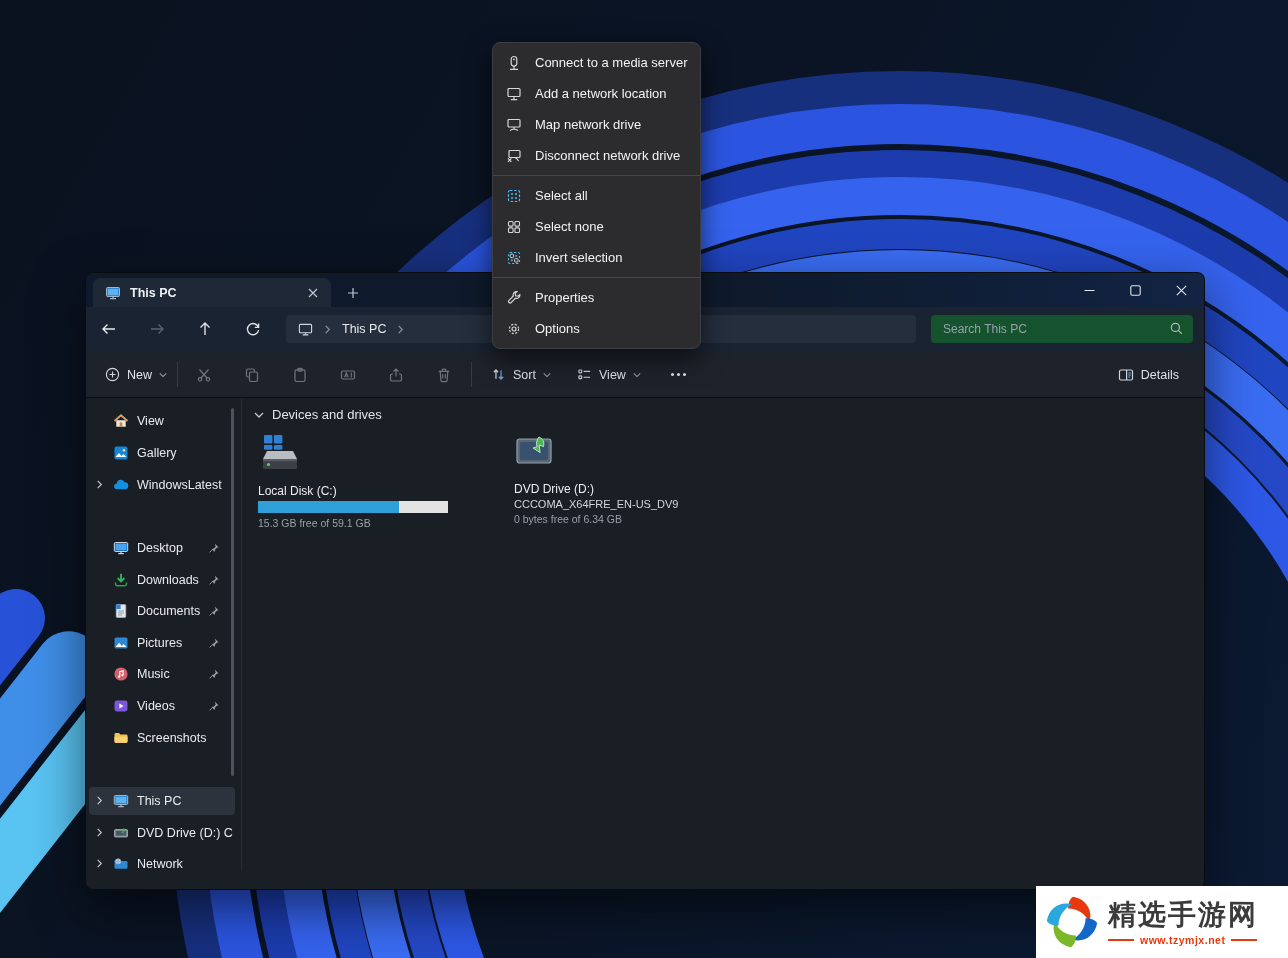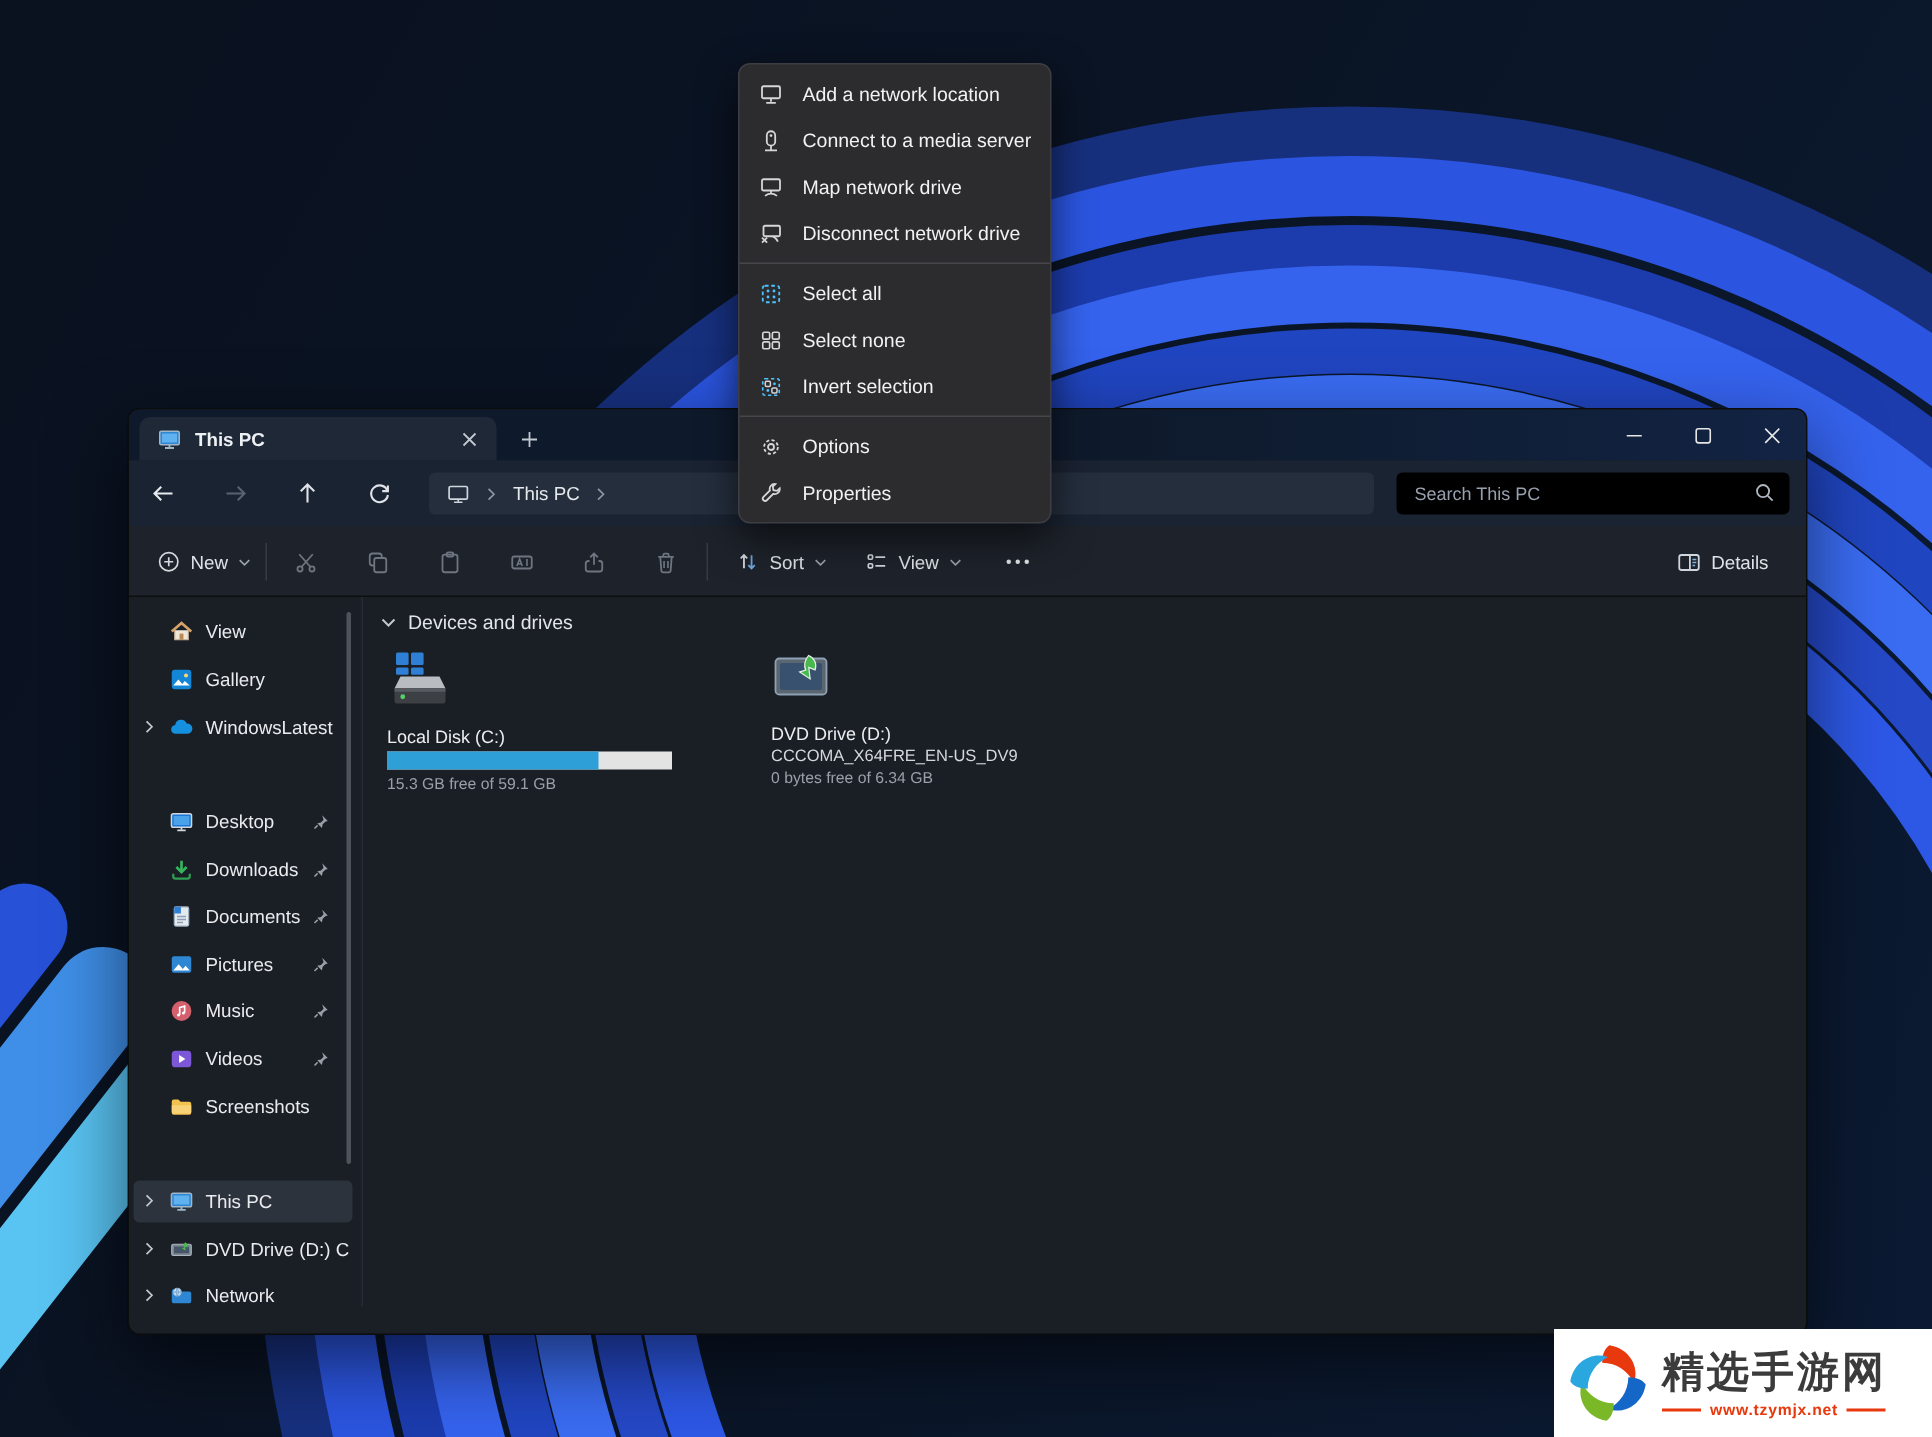--- a/index.html
+++ b/index.html
@@ -23,21 +23,21 @@
   .tab-close{width:20px;height:20px;display:flex;align-items:center;justify-content:center;border-radius:4px;}
   .newtab{position:absolute;left:252px;top:5px;width:30px;height:29px;display:flex;align-items:center;justify-content:center;}
   .winctl{position:absolute;right:0;top:0;height:34px;display:flex;}
   .winctl>div{width:46px;height:34px;display:flex;align-items:center;justify-content:center;}
 
   .navbar{position:absolute;left:0;top:34px;right:0;height:44px;background:#1a2332;}
   .navbtn{position:absolute;top:8px;width:28px;height:28px;display:flex;align-items:center;justify-content:center;border-radius:4px;}
   .addrbox{position:absolute;left:200px;top:8px;width:630px;height:28px;background:#242e3d;border-radius:4px;
     display:flex;align-items:center;gap:10px;padding:0 12px;box-sizing:border-box;}
   .crumb{font-size:12.5px;color:#e6e9ec;}
-  .searchbox{position:absolute;left:845px;top:8px;width:262px;height:28px;background:#000000;border-radius:4px;}
+  .searchbox{position:absolute;left:845px;top:8px;width:262px;height:28px;background:#14532d;border-radius:4px;}
   .searchbox input{position:absolute;left:0;top:0;width:100%;height:100%;background:transparent;border:none;outline:none;
     color:#e6e9ec;font-size:12px;font-family:"Liberation Sans",sans-serif;padding:0 32px 0 12px;box-sizing:border-box;}
   .searchbox input::placeholder{color:#97a0ad;}
   .search-mag{position:absolute;right:9px;top:6px;}
 
   .toolbar{position:absolute;left:0;top:78px;right:0;height:47px;background:#1e232b;border-bottom:1px solid #0c0e11;box-sizing:border-box;}
   .tbtn{position:absolute;top:9px;height:29px;display:flex;align-items:center;gap:7px;padding:0 9px;border-radius:4px;color:#dfe3e8;font-size:12.5px;}
   .ticon{position:absolute;top:9px;width:28px;height:29px;display:flex;align-items:center;justify-content:center;border-radius:4px;}
   .tsep{position:absolute;top:11px;width:1px;height:25px;background:#353b44;}
   .dots{display:flex;gap:3px;align-items:center;}
@@ -535,32 +535,32 @@
           </div>
         </div>
       </div>
     </div>
 
   </div>
 
   <div class="menu">
     <div class="mi">
       <svg width="16" height="16" viewBox="0 0 16 16">
-        <rect x="2" y="2.5" width="12" height="8" rx="1" fill="none" stroke="#d6d6d8" stroke-width="1.2"></rect>
-        <path d="M8 10.5v2.4M4.8 13.6h6.4" stroke="#d6d6d8" stroke-width="1.2" fill="none"></path>
-      </svg>
-      <span class="mlbl">Add a network location</span>
-    </div>
-    <div class="mi">
-      <svg width="16" height="16" viewBox="0 0 16 16">
         <rect x="5.2" y="1.5" width="5.6" height="9.6" rx="2.8" fill="none" stroke="#d6d6d8" stroke-width="1.2"></rect>
         <circle cx="8" cy="4.4" r="0.9" fill="#d6d6d8"></circle>
         <path d="M8 11.1v3M4 14.3h8" stroke="#d6d6d8" stroke-width="1.2" fill="none"></path>
       </svg>
       <span class="mlbl">Connect to a media server</span>
+    </div>
+    <div class="mi">
+      <svg width="16" height="16" viewBox="0 0 16 16">
+        <rect x="2" y="2.5" width="12" height="8" rx="1" fill="none" stroke="#d6d6d8" stroke-width="1.2"></rect>
+        <path d="M8 10.5v2.4M4.8 13.6h6.4" stroke="#d6d6d8" stroke-width="1.2" fill="none"></path>
+      </svg>
+      <span class="mlbl">Add a network location</span>
     </div>
     <div class="mi">
       <svg width="16" height="16" viewBox="0 0 16 16">
         <rect x="2" y="2.5" width="12" height="7.5" rx="1" fill="none" stroke="#d6d6d8" stroke-width="1.2"></rect>
         <path d="M4 13.6c2.4-1.8 5.6-1.8 8 0M8 10v1.8" stroke="#d6d6d8" stroke-width="1.2" fill="none"></path>
       </svg>
       <span class="mlbl">Map network drive</span>
     </div>
     <div class="mi">
       <svg width="16" height="16" viewBox="0 0 16 16">
@@ -600,30 +600,30 @@
         <rect x="4.2" y="4.2" width="3.4" height="3.4" rx="0.8" fill="none" stroke="#d6d6d8" stroke-width="1"></rect>
         <rect x="8.6" y="8.6" width="3.4" height="3.4" rx="0.8" fill="none" stroke="#d6d6d8" stroke-width="1"></rect>
         <circle cx="10.3" cy="5.9" r="0.95" fill="#4cc2ff"></circle>
         <circle cx="5.9" cy="10.3" r="0.95" fill="#4cc2ff"></circle>
       </svg>
       <span class="mlbl">Invert selection</span>
     </div>
     <div class="msep"></div>
     <div class="mi">
       <svg width="16" height="16" viewBox="0 0 16 16">
+        <path d="M13.8 4.6a3.3 3.3 0 0 1-4.3 3.6l-4.3 4.3a1.55 1.55 0 0 1-2.2-2.2l4.3-4.3a3.3 3.3 0 0 1 3.6-4.3L9.2 3.4l.4 2.4 2.4.4z" fill="none" stroke="#d6d6d8" stroke-width="1.2"></path>
+      </svg>
+      <span class="mlbl">Properties</span>
+    </div>
+    <div class="mi">
+      <svg width="16" height="16" viewBox="0 0 16 16">
         <circle cx="8" cy="8" r="2" fill="none" stroke="#d6d6d8" stroke-width="1.2"></circle>
         <circle cx="8" cy="8" r="4.6" fill="none" stroke="#d6d6d8" stroke-width="1.2" stroke-dasharray="2.1 1.55"></circle>
       </svg>
       <span class="mlbl">Options</span>
-    </div>
-    <div class="mi">
-      <svg width="16" height="16" viewBox="0 0 16 16">
-        <path d="M13.8 4.6a3.3 3.3 0 0 1-4.3 3.6l-4.3 4.3a1.55 1.55 0 0 1-2.2-2.2l4.3-4.3a3.3 3.3 0 0 1 3.6-4.3L9.2 3.4l.4 2.4 2.4.4z" fill="none" stroke="#d6d6d8" stroke-width="1.2"></path>
-      </svg>
-      <span class="mlbl">Properties</span>
     </div>
   </div>
 
   <div class="wm">
     <svg width="58" height="58" viewBox="0 0 60 60" style="position:absolute;left:7px;top:7px;">
       <g>
         <path d="M31 4 C44 6 52 18 48 30 C44 22 36 16 26 16 C26 10 28 6 31 4 Z" fill="#e8380d"></path>
         <path d="M31 4 C44 6 52 18 48 30 C44 22 36 16 26 16 C26 10 28 6 31 4 Z" fill="#1467c6" transform="rotate(90 30 30)"></path>
         <path d="M31 4 C44 6 52 18 48 30 C44 22 36 16 26 16 C26 10 28 6 31 4 Z" fill="#7ab828" transform="rotate(180 30 30)"></path>
         <path d="M31 4 C44 6 52 18 48 30 C44 22 36 16 26 16 C26 10 28 6 31 4 Z" fill="#2ba7df" transform="rotate(270 30 30)"></path>

